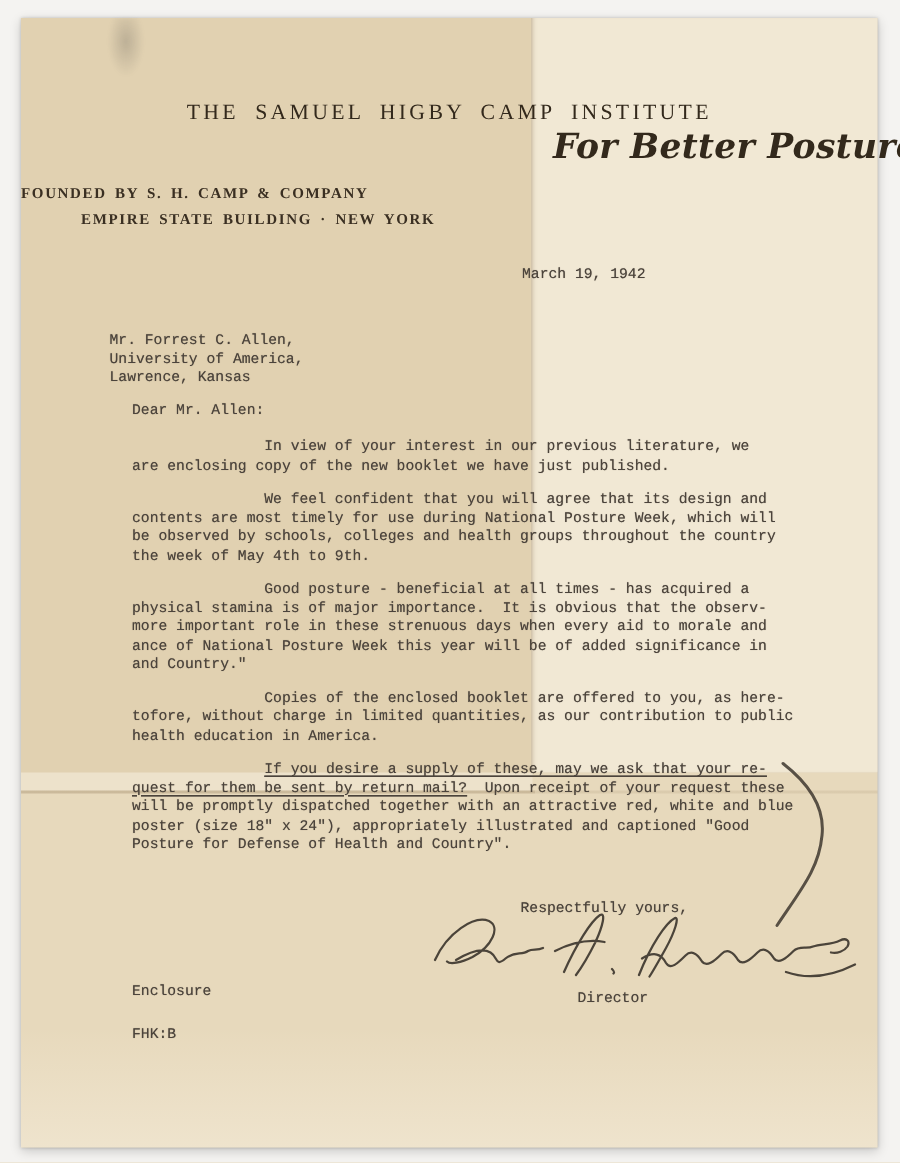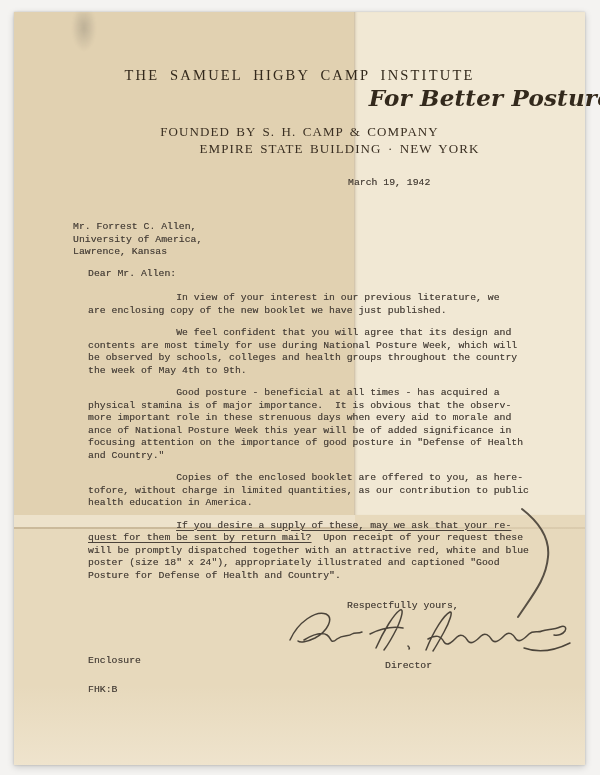--- a/index.html
+++ b/index.html
@@ -50,22 +50,22 @@
     position:absolute;top:55px;left:0;width:100%;text-align:center;
     font-family:"Liberation Serif",serif;font-size:14.5px;
     letter-spacing:2.2px;word-spacing:5px;color:var(--letterhead-ink,#33291c);
   }
   .lh-script{
     position:absolute;top:72px;left:0;width:100%;text-align:right;
     font-family:"DejaVu Serif",serif;font-style:italic;font-weight:bold;
     font-size:23px;color:var(--letterhead-ink,#2f261b);letter-spacing:.2px;padding-left:27px;
   }
   .lh-small{
-    position:absolute;left:0;width:100%;text-align:center;
-    font-family:"Liberation Serif",serif;font-weight:normal;font-size:13px;
+    position:absolute;left:0;width:100%;
+    font-family:"Liberation Serif",serif;font-weight:bold;font-size:10px;
     letter-spacing:1.1px;word-spacing:2px;color:#3a2f22;
   }
   .lh-founded{top:112px;}
   .lh-address{top:129px;padding-left:40px;}
   
   .tw{
     font-family:"Liberation Mono","DejaVu Sans Mono",monospace;
     font-size:9.8px;color:var(--ink,#4b433b);
     text-shadow:0 0 .5px rgba(75,67,59,.65);
   }
@@ -123,21 +123,20 @@
           <div class="tline"><span>               We feel confident that you will agree that its design and</span></div>
           <div class="tline"><span>contents are most timely for use during National Posture Week, which will</span></div>
           <div class="tline"><span>be observed by schools, colleges and health groups throughout the country</span></div>
           <div class="tline"><span>the week of May 4th to 9th.</span></div>
         </div>
         <div class="para">
           <div class="tline"><span>               Good posture - beneficial at all times - has acquired a</span></div>
           <div class="tline"><span>physical stamina is of major importance.  It is obvious that the observ-</span></div>
           <div class="tline"><span>more important role in these strenuous days when every aid to morale and</span></div>
           <div class="tline"><span>ance of National Posture Week this year will be of added significance in</span></div>
-          <div class="tline"><span>focusing attention on the importance of good posture in "Defense of Health</span></div>
           <div class="tline"><span>and Country."</span></div>
         </div>
         <div class="para">
           <div class="tline"><span>               Copies of the enclosed booklet are offered to you, as here-</span></div>
           <div class="tline"><span>tofore, without charge in limited quantities, as our contribution to public</span></div>
           <div class="tline"><span>health education in America.</span></div>
         </div>
         <div class="para">
           <div class="tline"><span>               </span><span class="u">If you desire a supply of these, may we ask that your re-</span></div>
           <div class="tline"><span class="u">quest for them be sent by return mail?</span><span>  Upon receipt of your request these</span></div>

